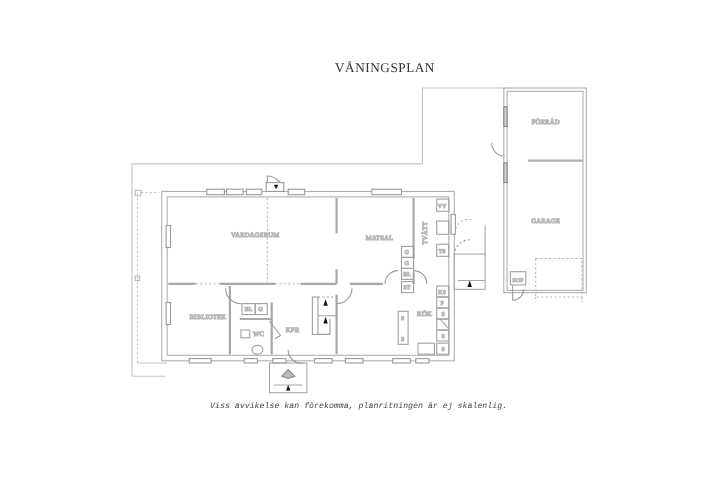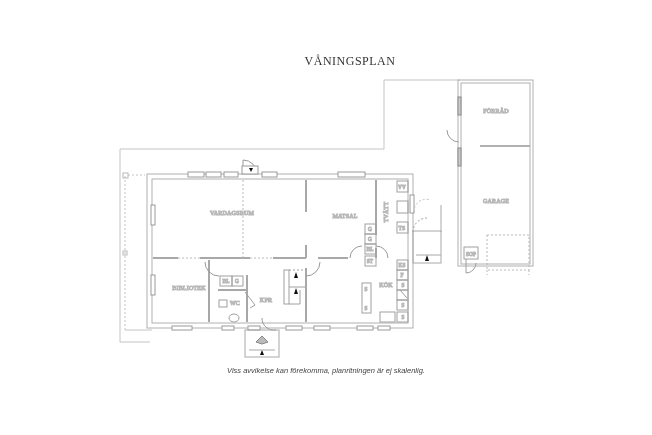--- a/index.html
+++ b/index.html
@@ -1,18 +1,18 @@
 <!DOCTYPE html>
 <html><head>
   <meta charset="utf-8">
   <style>
     html, body { margin: 0; padding: 0; background: #ffffff; }
     body { width: 652px; height: 435px; position: relative; overflow: hidden; font-family: "DejaVu Serif", "Liberation Serif", serif; }
     .title { position: absolute; left: 0; width: 652px; top: 54px; text-align: center; font-size: 12px; letter-spacing: 0.5px; color: #333; font-family: "Liberation Serif", serif; padding-left: 24px; }
-    .caption { position: absolute; left: 0; width: 652px; top: 366px; text-align: center; font-size: 7.5px; font-style: italic; color: #444; font-family: Liberation Sans, sans-serif; }
+    .caption { position: absolute; left: 0; width: 652px; top: 366px; text-align: center; font-size: 7.5px; font-style: italic; color: #444; font-family: Liberation Mono, monospace; }
     svg { position: absolute; left: 0; top: 0; }
     .lbl { font-family: "Liberation Serif", serif; font-size: 6px; fill: #444; letter-spacing: 0.2px; }
     .small { font-size: 5.2px; }
   </style>
 </head>
 <body>
 
 <div class="title">VÅNINGSPLAN</div>
 
 <svg width="652" height="435" viewBox="0 0 652 435" fill="none" stroke="#b8b8b8" stroke-width="1">

